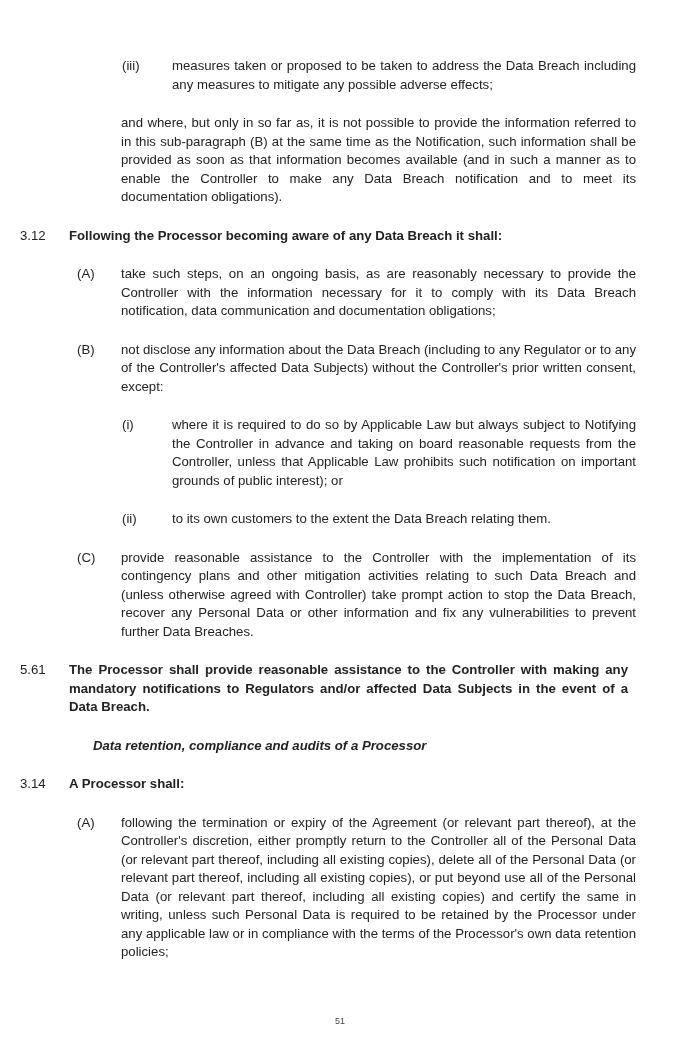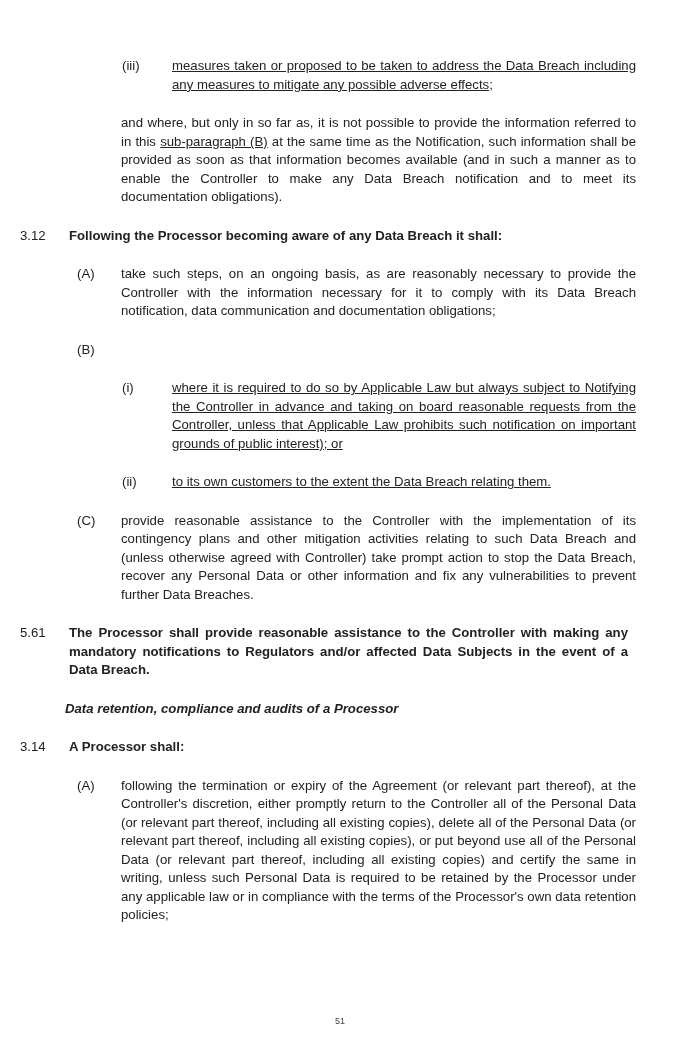--- a/index.html
+++ b/index.html
@@ -28,28 +28,28 @@
   .lvl1 { margin-left: 20px; }
   .lvl1 .num { width: 49px; flex: 0 0 49px; }
   .lvl1 .body { width: 559px; flex: 0 0 559px; font-weight: bold; }
   
   .lvl2 { margin-left: 77px; }
   .lvl2 .num { width: 44px; flex: 0 0 44px; }
   .lvl2 .body { width: 515px; flex: 0 0 515px; }
   
   .lvl3 { margin-left: 122px; }
   .lvl3 .num { width: 50px; flex: 0 0 50px; }
-  .lvl3 .body { width: 464px; flex: 0 0 464px; text-decoration: underline; }
+  .lvl3 .body { width: 464px; flex: 0 0 464px; }
   
   .cont { margin-left: 121px; width: 515px; margin-bottom: 20px; }
   .heading {
-    margin-left: 65px; width: 559px; margin-bottom: 20px;
+    margin-left: 93px; width: 559px; margin-bottom: 20px;
     font-weight: bold; font-style: italic;
   }
-  .u { text-decoration: underline; }
+  .u { }
   .page-number {
     position: absolute;
     top: 1016px; left: 0;
     width: 680px;
     text-align: center;
     font-size: 9px;
     color: #444444;
   }
 </style>
 </head>
@@ -69,20 +69,21 @@
     <div class="body txt">Following the Processor becoming aware of any Data Breach it shall:</div>
   </div>
 
   <div class="row lvl2">
     <div class="num txt">(A)</div>
     <div class="body txt">take such steps, on an ongoing basis, as are reasonably necessary to provide the Controller with the information necessary for it to comply with its Data Breach notification, data communication and documentation obligations;</div>
   </div>
 
   <div class="row lvl2">
     <div class="num txt">(B)</div>
+    <div class="body txt">not disclose any information about the Data Breach (including to any Regulator or to any of the Controller's affected Data Subjects) without the Controller's prior written consent, except:</div>
   </div>
 
   <div class="row lvl3">
     <div class="num txt">(i)</div>
     <div class="body txt">where it is required to do so by Applicable Law but always subject to Notifying the Controller in advance and taking on board reasonable requests from the Controller, unless that Applicable Law prohibits such notification on important grounds of public interest); or</div>
   </div>
 
   <div class="row lvl3">
     <div class="num txt">(ii)</div>
     <div class="body txt">to its own customers to the extent the Data Breach relating them.</div>

